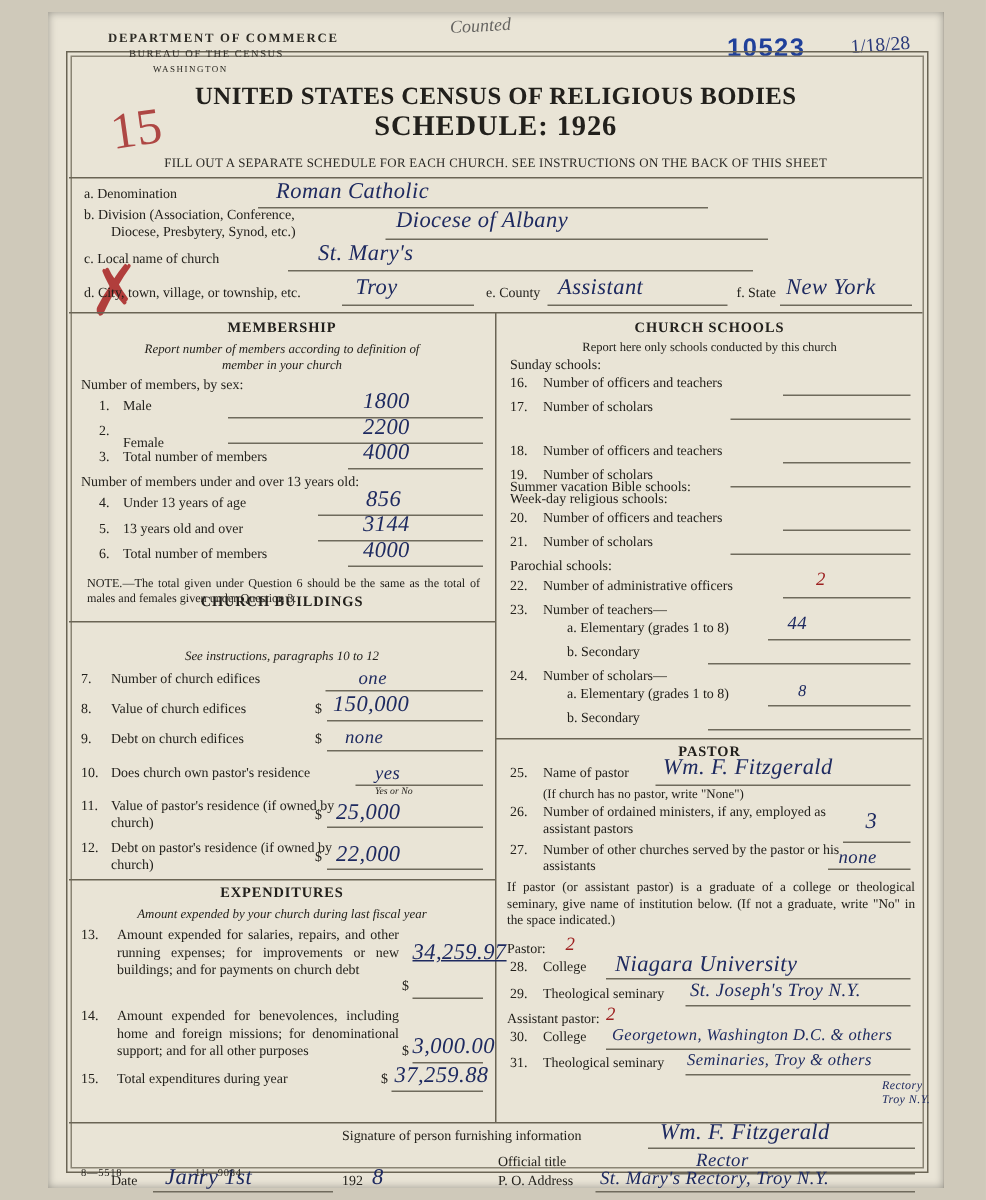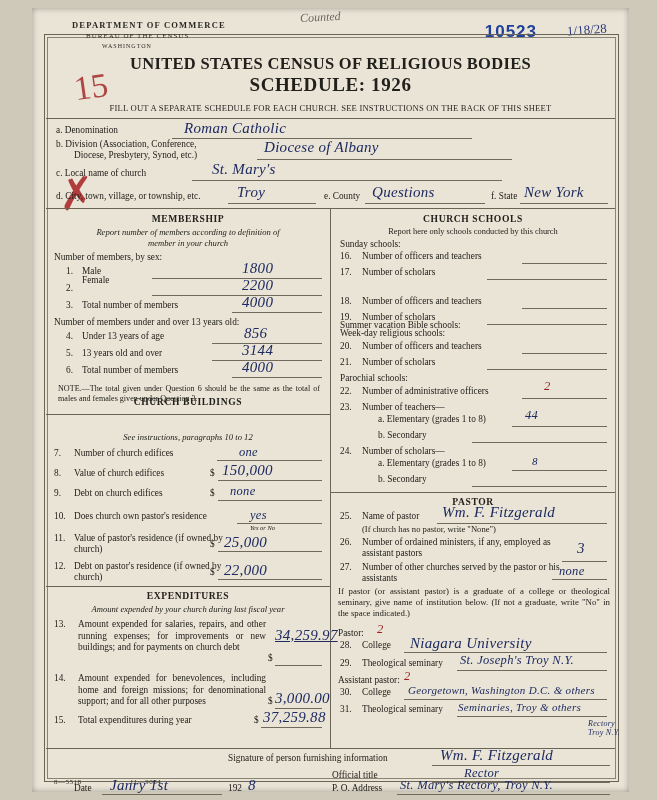--- a/index.html
+++ b/index.html
@@ -106,42 +106,42 @@
     <div class="lbl" style="left:24px;top:160px;">c.  Local name of church</div>
     <div class="rule" style="left:160px;top:172px;width:310px;"></div>
     <div class="hand" style="left:180px;top:153px;">St. Mary's</div>
 
     <div class="lbl" style="left:24px;top:183px;">d.  City, town, village, or township, etc.</div>
     <div class="rule" style="left:196px;top:195px;width:88px;"></div>
     <div class="hand" style="left:205px;top:176px;">Troy</div>
 
     <div class="lbl" style="left:292px;top:183px;">e.  County</div>
     <div class="rule" style="left:333px;top:195px;width:120px;"></div>
-    <div class="hand" style="left:340px;top:176px;">Questions</div>
+    <div class="hand" style="left:340px;top:176px;">Assistant</div>
 
     <div class="lbl" style="left:459px;top:183px;">f.  State</div>
     <div class="rule" style="left:488px;top:195px;width:88px;"></div>
     <div class="hand" style="left:492px;top:176px;">New York</div>
 
     <div class="hr" style="left:14px;top:200px;width:569px;"></div>
     <div class="vr" style="left:298px;top:200px;height:540px;"></div>
 
     <div class="hdr" style="left:16px;top:205px;width:280px;">MEMBERSHIP</div>
     <div class="sub" style="left:16px;top:219px;width:280px;">Report number of members according to definition of</div>
     <div class="sub" style="left:16px;top:230px;width:280px;">member in your church</div>
 
     <div class="lbl" style="left:22px;top:244px;">Number of members, by sex:</div>
 
     <div class="lbl" style="left:34px;top:258px;">1.</div>
     <div class="lbl" style="left:50px;top:258px;">Male</div>
     <div class="rule" style="left:120px;top:270px;width:170px;"></div>
     <div class="hand" style="left:210px;top:252px;">1800</div>
 
     <div class="lbl" style="left:34px;top:275px;">2.</div>
-    <div class="lbl" style="left:50px;top:267px;">Female</div>
+    <div class="lbl" style="left:50px;top:283px;">Female</div>
     <div class="rule" style="left:120px;top:287px;width:170px;"></div>
     <div class="hand" style="left:210px;top:269px;text-align:center;">2200</div>
 
     <div class="lbl" style="left:34px;top:292px;">3.</div>
     <div class="lbl" style="left:50px;top:292px;">Total number of members</div>
     <div class="rule" style="left:200px;top:304px;width:90px;"></div>
     <div class="hand" style="left:210px;top:286px;">4000</div>
 
     <div class="lbl" style="left:22px;top:309px;">Number of members under and over 13 years old:</div>
 

